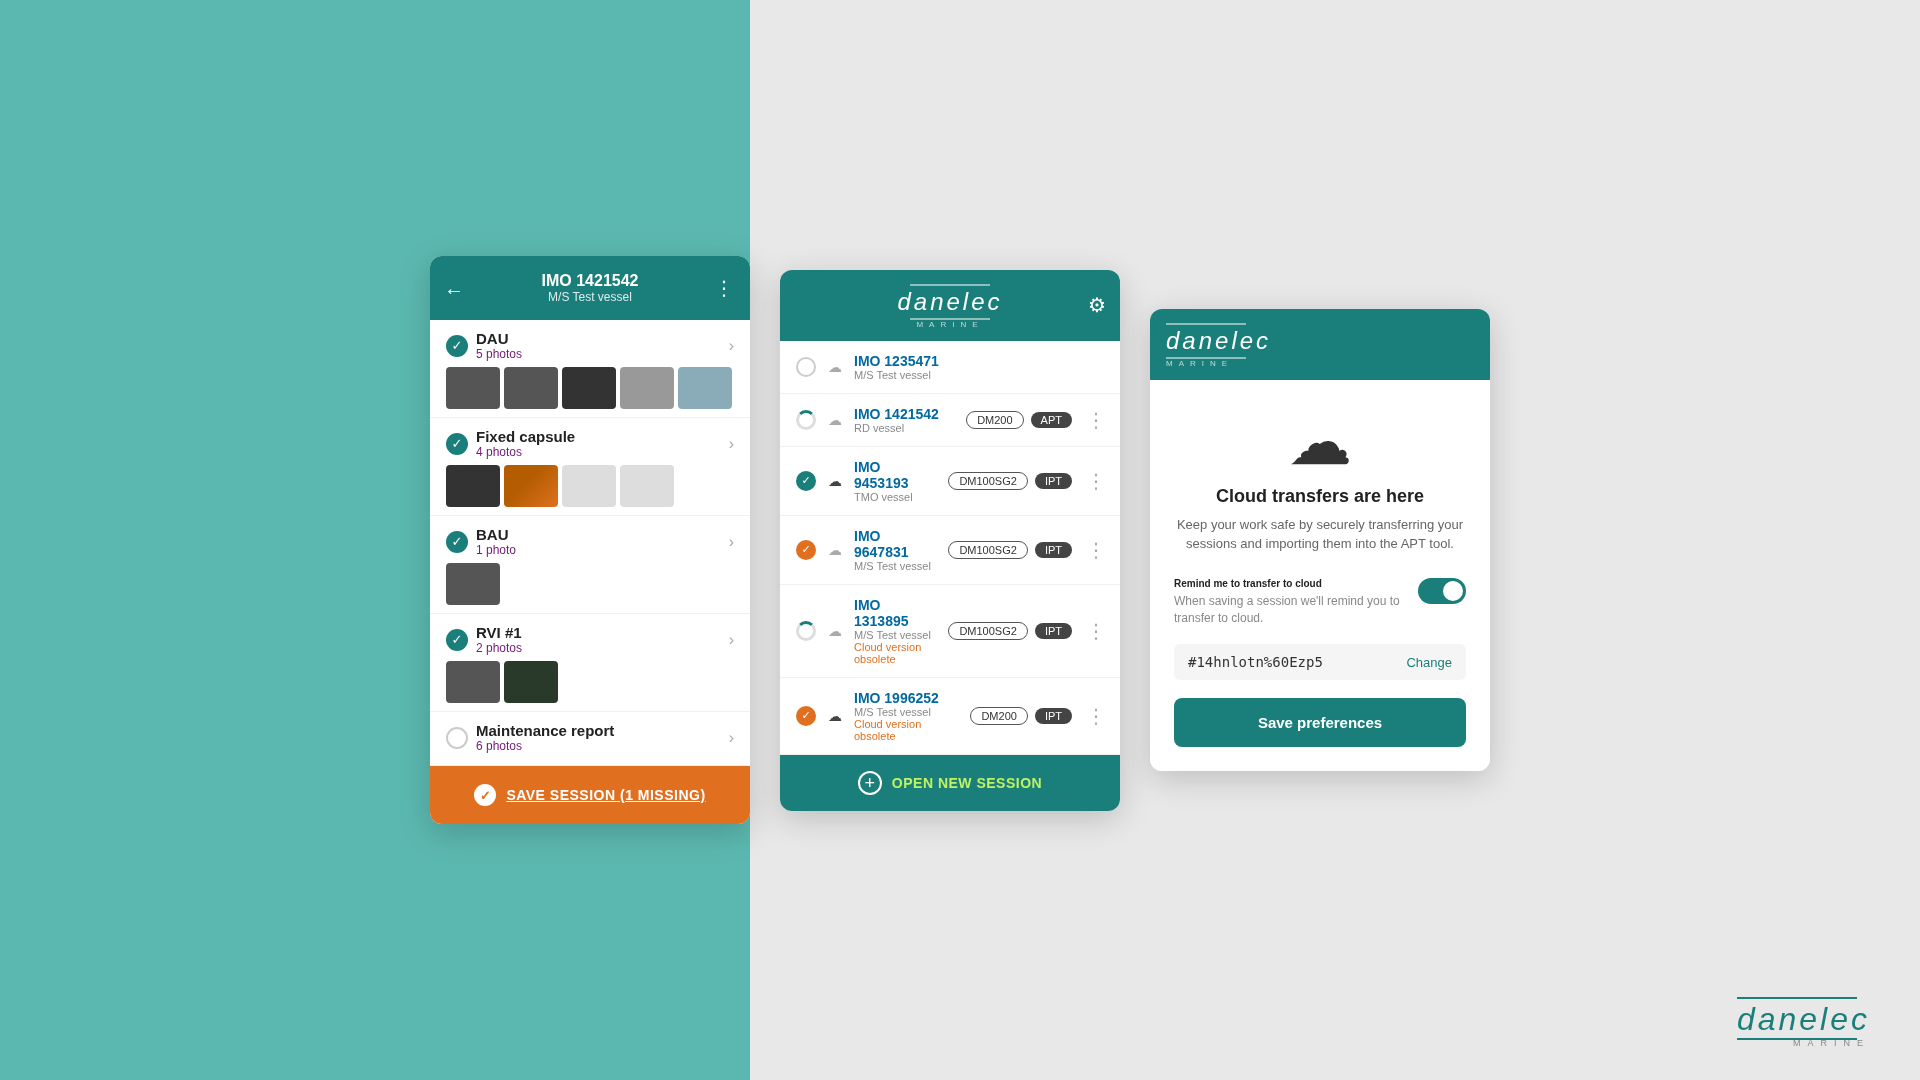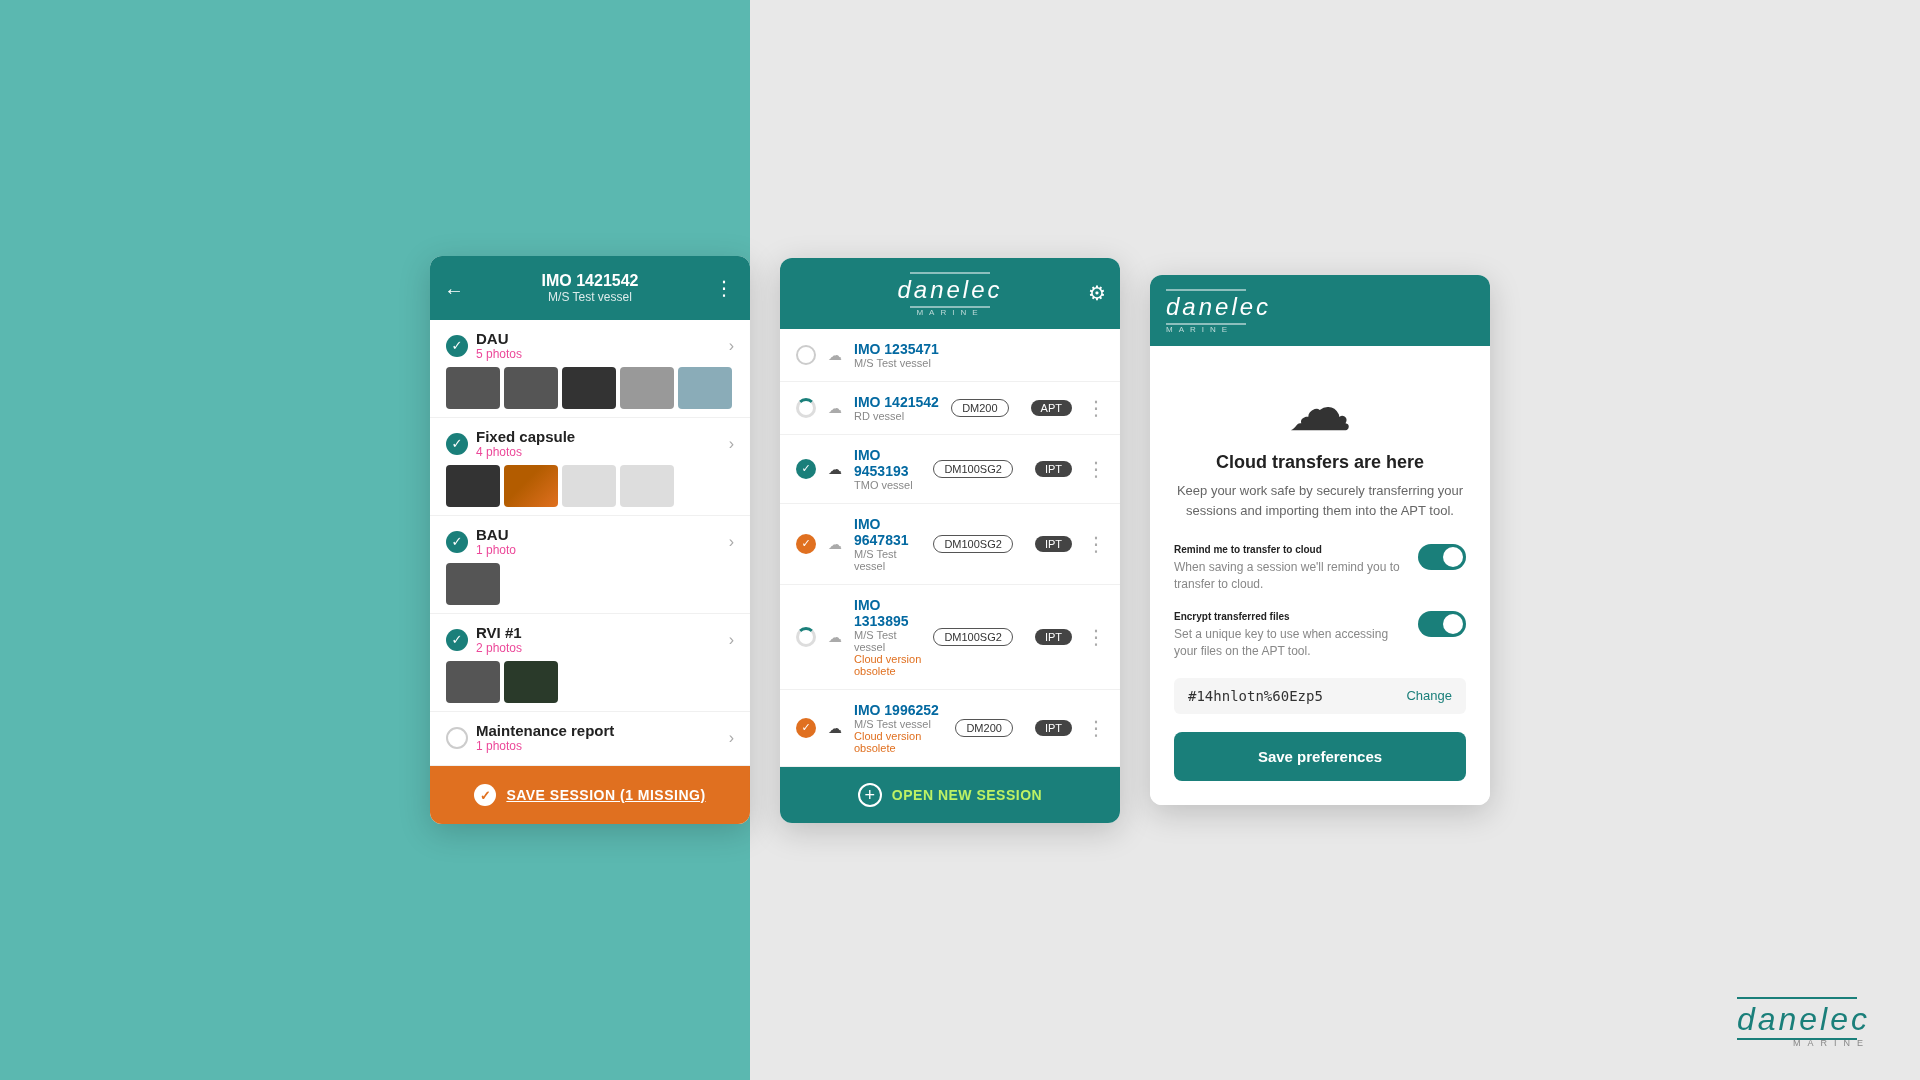--- a/index.html
+++ b/index.html
@@ -134,21 +134,21 @@
       background: #fff;
       flex-shrink: 0;
     }
     .section-name {
       font-size: 15px;
       font-weight: 600;
       color: #222;
     }
     .section-count {
       font-size: 12px;
-      color: #ec4899;
+      color: #701a75;
     }
     .chevron-right {
       color: #aaa;
       font-size: 16px;
     }
 
     .photo-strip {
       display: flex;
       gap: 4px;
       margin-top: 6px;
@@ -275,21 +275,21 @@
       font-size: 14px;
       color: #444;
       margin-right: 2px;
     }
     .vessel-info { flex: 1; }
     .vessel-imo { font-size: 14px; font-weight: 700; color: #0369a1; }
     .vessel-name { font-size: 11px; color: #888; }
     .vessel-obsolete { font-size: 11px; color: #e07020; }
     .vessel-tags {
       display: flex;
-      gap: 22px;
+      gap: 7px;
       align-items: center;
     }
     .tag-outline {
       border: 1.5px solid #555;
       border-radius: 20px;
       padding: 2px 10px;
       font-size: 11px;
       color: #333;
       font-weight: 500;
     }
@@ -572,21 +572,21 @@
           <div class="photo-thumb dark-green"></div>
         </div>
       </div>
 
       <div class="section-item">
         <div class="section-header">
           <div class="section-title-row">
             <div class="check-circle-empty"></div>
             <div>
               <div class="section-name">Maintenance report</div>
-              <div class="section-count">1 photos</div>
+              <div class="section-count">6 photos</div>
             </div>
           </div>
           <span class="chevron-right">›</span>
         </div>
       </div>
 
     </div>
 
     <div class="screen1-footer">
       <span style="width:22px;height:22px;border-radius:50%;background:#fff;display:flex;align-items:center;justify-content:center;color:#e07020;font-size:13px;font-weight:bold;">✓</span>
@@ -726,28 +726,20 @@
 
       <div class="pref-row">
         <div class="pref-text">
           <div class="pref-label">Remind me to transfer to cloud</div>
           <div class="pref-sublabel">When saving a session we'll remind you
 to transfer to cloud.</div>
         </div>
         <div class="toggle"></div>
       </div>
 
-      <div class="pref-row">
-        <div class="pref-text">
-          <div class="pref-label">Encrypt transferred files</div>
-          <div class="pref-sublabel">Set a unique key to use when accessing your
-files on the APT tool.</div>
-        </div>
-        <div class="toggle"></div>
-      </div>
 
       <div class="key-row">
         <span class="key-value">#14hnlotn%60Ezp5</span>
         <span class="key-change">Change</span>
       </div>
 
       <button class="save-btn">Save preferences</button>
     </div>
   </div>
 

